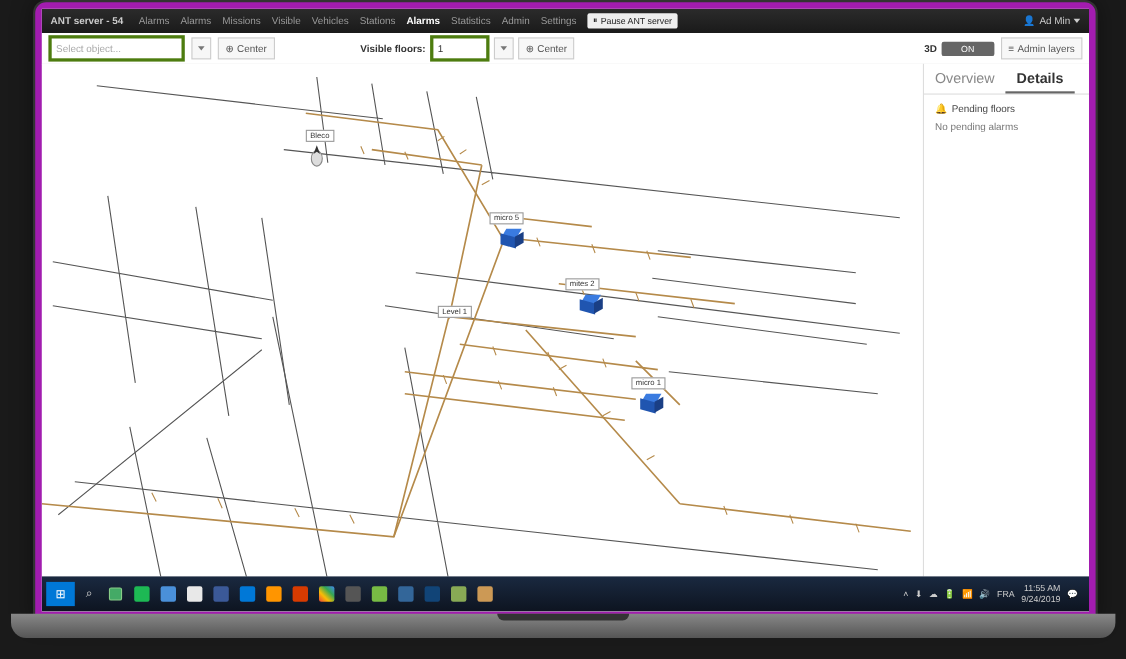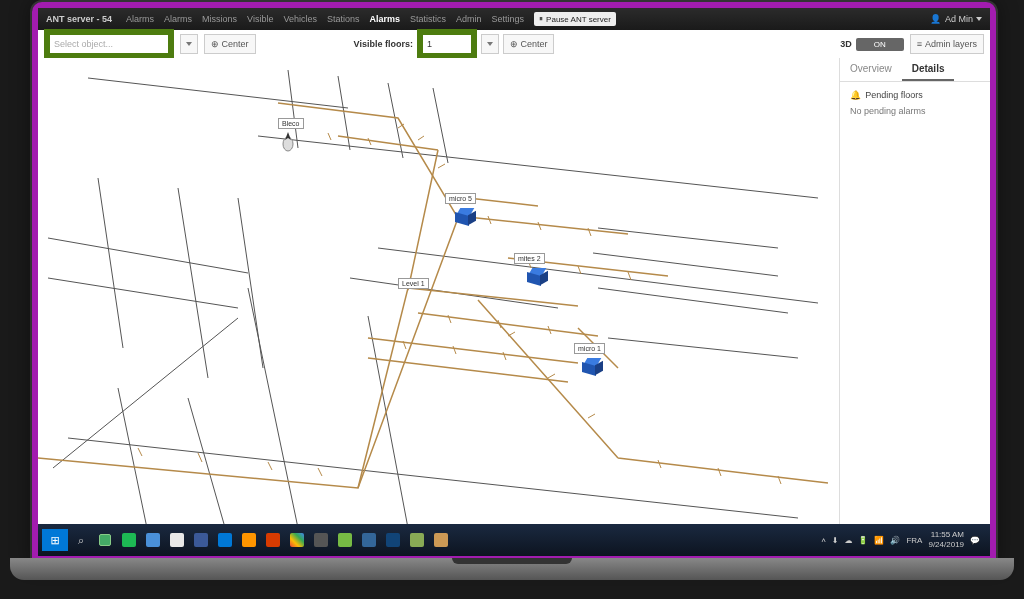--- a/index.html
+++ b/index.html
@@ -8,38 +8,38 @@
 .base{position:absolute;left:10px;top:558px;width:1004px;height:22px;background:linear-gradient(#888,#555);border-radius:0 0 14px 14px}
 .notch{position:absolute;left:50%;top:0;transform:translateX(-50%);width:120px;height:6px;background:#333;border-radius:0 0 8px 8px}
 .topbar{position:absolute;left:0;top:0;right:0;height:22px;background:linear-gradient(#2b2b2b,#1a1a1a);color:#999;font-size:9px;display:flex;align-items:center;padding:0 8px;gap:10px}
 .topbar .brand{color:#ccc;font-weight:bold;margin-right:4px}
 .topbar .nav{display:flex;gap:10px}
 .topbar .nav span{cursor:pointer}
 .topbar .nav .active{color:#fff;font-weight:bold}
 .topbar .pause{background:#eee;color:#222;padding:2px 5px;border-radius:2px;font-size:8px;display:flex;align-items:center;gap:3px}
 .topbar .user{margin-left:auto;color:#ccc;display:flex;align-items:center;gap:3px}
 .toolbar{position:absolute;left:0;top:22px;right:0;height:28px;background:#fff;border-bottom:1px solid #ddd;display:flex;align-items:center;padding:0 6px;font-size:9px;color:#555;gap:6px}
-.toolbar .sel{border:6px solid #4d7c0f;background:#fff;height:18px;width:110px;display:flex;align-items:center;padding:0 4px;color:#aaa;justify-content:space-between}
+.toolbar .sel{border:3px solid #4d7c0f;background:#fff;height:18px;width:110px;display:flex;align-items:center;padding:0 4px;color:#aaa;justify-content:space-between}
 .toolbar .dd{border:1px solid #ccc;background:#f7f7f7;height:18px;width:16px;display:flex;align-items:center;justify-content:center}
 .toolbar .btn{border:1px solid #ccc;background:#f7f7f7;height:18px;padding:0 6px;display:flex;align-items:center;gap:3px;cursor:pointer}
-.toolbar .vfloors{display:flex;align-items:center;gap:4px;margin-left:92px}
+.toolbar .vfloors{display:flex;align-items:center;gap:4px;margin-left:72px}
 .toolbar .vfloors .lab{font-weight:bold;color:#333}
 .toolbar .right{margin-left:auto;display:flex;align-items:center;gap:6px}
 .toolbar .tog{display:flex;align-items:center;gap:0}
 .toolbar .tog .t3d{color:#333;font-weight:bold;padding:0 4px}
 .toolbar .tog .on{background:#666;color:#fff;padding:2px 18px;font-size:8px;border-radius:2px}
 .map{position:absolute;left:0;top:50px;right:150px;bottom:32px;background:#fff;overflow:hidden}
 .map svg{position:absolute;left:0;top:0}
 .mlabel{position:absolute;background:#fff;border:1px solid #999;font-size:7px;padding:1px 3px;color:#333;white-space:nowrap}
 .cube{position:absolute;width:16px;height:16px}
 .cube .top{position:absolute;width:14px;height:8px;background:#3a7be0;transform:skewX(-30deg);left:2px;top:0}
 .cube .front{position:absolute;width:14px;height:10px;background:#2055b0;left:-1px;top:6px;transform:skewY(15deg)}
 .cube .side{position:absolute;width:8px;height:10px;background:#1a3f85;left:12px;top:5px;transform:skewY(-30deg)}
 .rpanel{position:absolute;right:0;top:50px;width:150px;bottom:32px;background:#fff;border-left:1px solid #ddd}
-.rpanel .tabs{display:flex;border-bottom:1px solid #ddd;font-size:10px}
+.rpanel .tabs{display:flex;border-bottom:1px solid #ddd;font-size:13px}
 .rpanel .tabs span{padding:5px 10px;color:#888;cursor:pointer}
 .rpanel .tabs .act{color:#333;border-bottom:2px solid #666;font-weight:bold}
 .rpanel .sec{padding:8px 10px;font-size:9px;color:#444}
 .rpanel .sechead{display:flex;align-items:center;gap:4px;margin-bottom:6px}
 .taskbar{position:absolute;left:0;bottom:0;right:0;height:32px;background:linear-gradient(#1a2940,#0d1420);display:flex;align-items:center;padding:0 4px;gap:2px}
 .taskbar .ticon{width:22px;height:22px;display:flex;align-items:center;justify-content:center;color:#fff;font-size:11px}
 .taskbar .win{background:#0078d7;width:26px}
 .taskbar .sys{margin-left:auto;display:flex;align-items:center;gap:6px;color:#ccc;font-size:8px;padding-right:6px}
 .taskbar .clock{text-align:right;line-height:10px}
 .sq{width:14px;height:14px;border-radius:2px}

